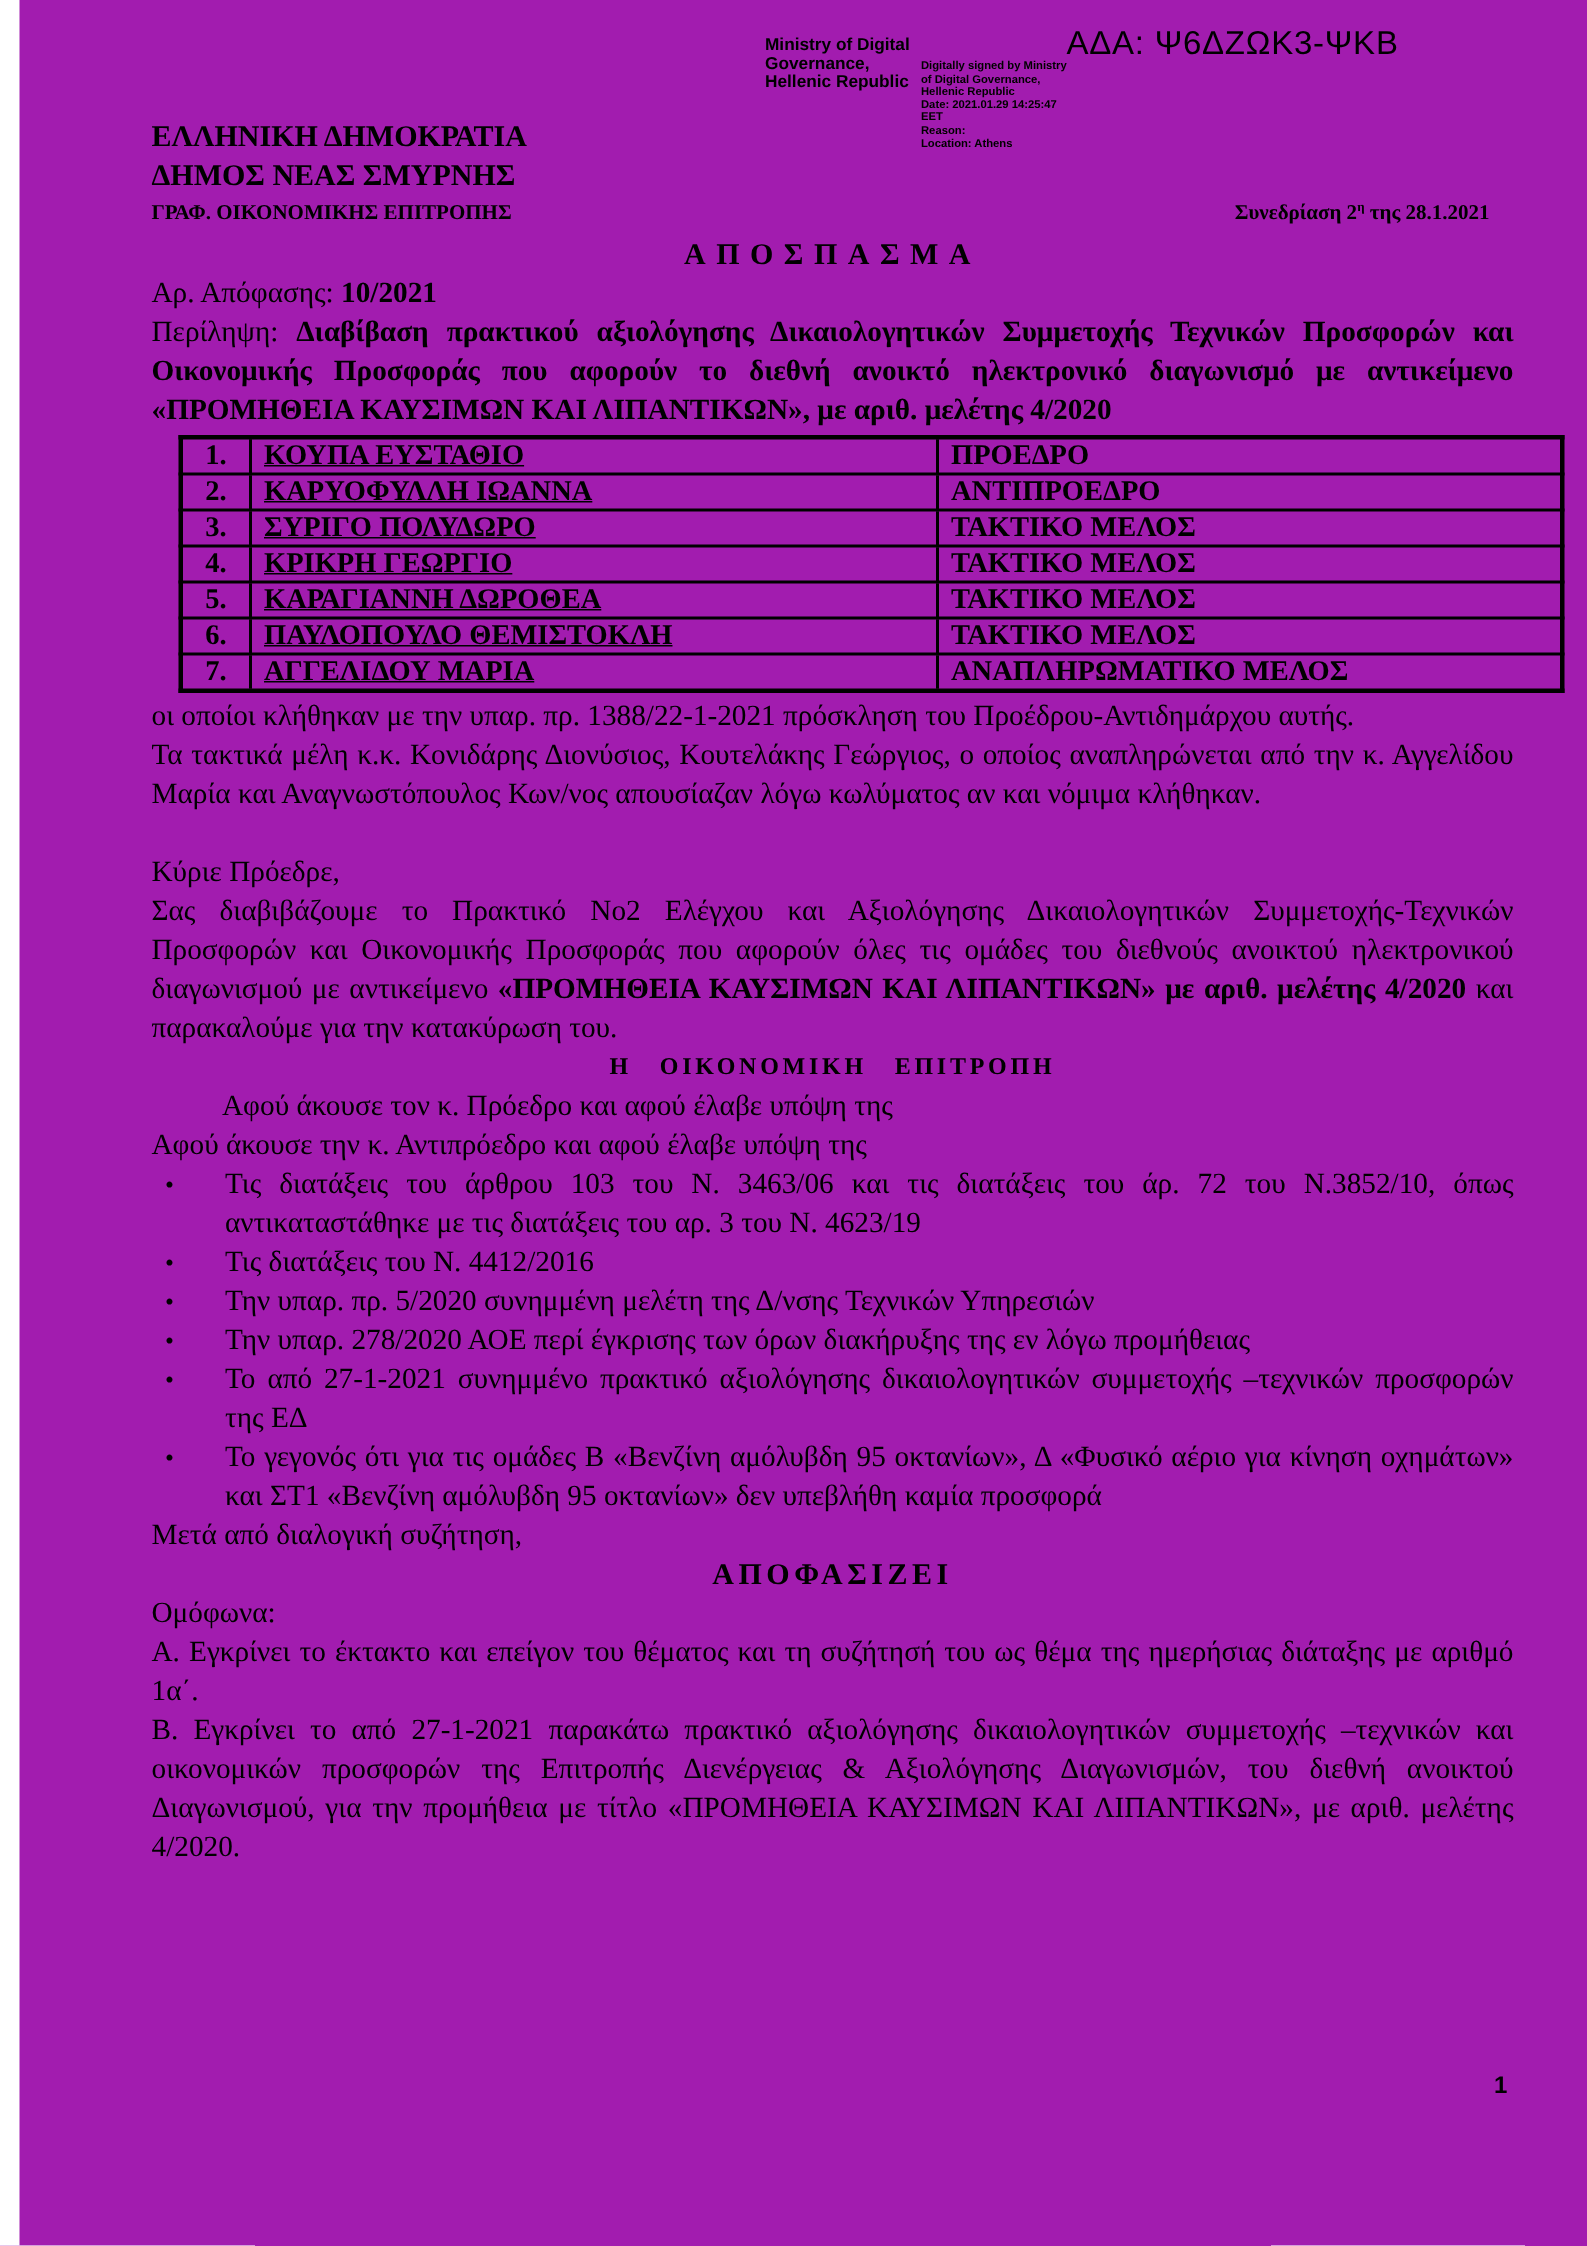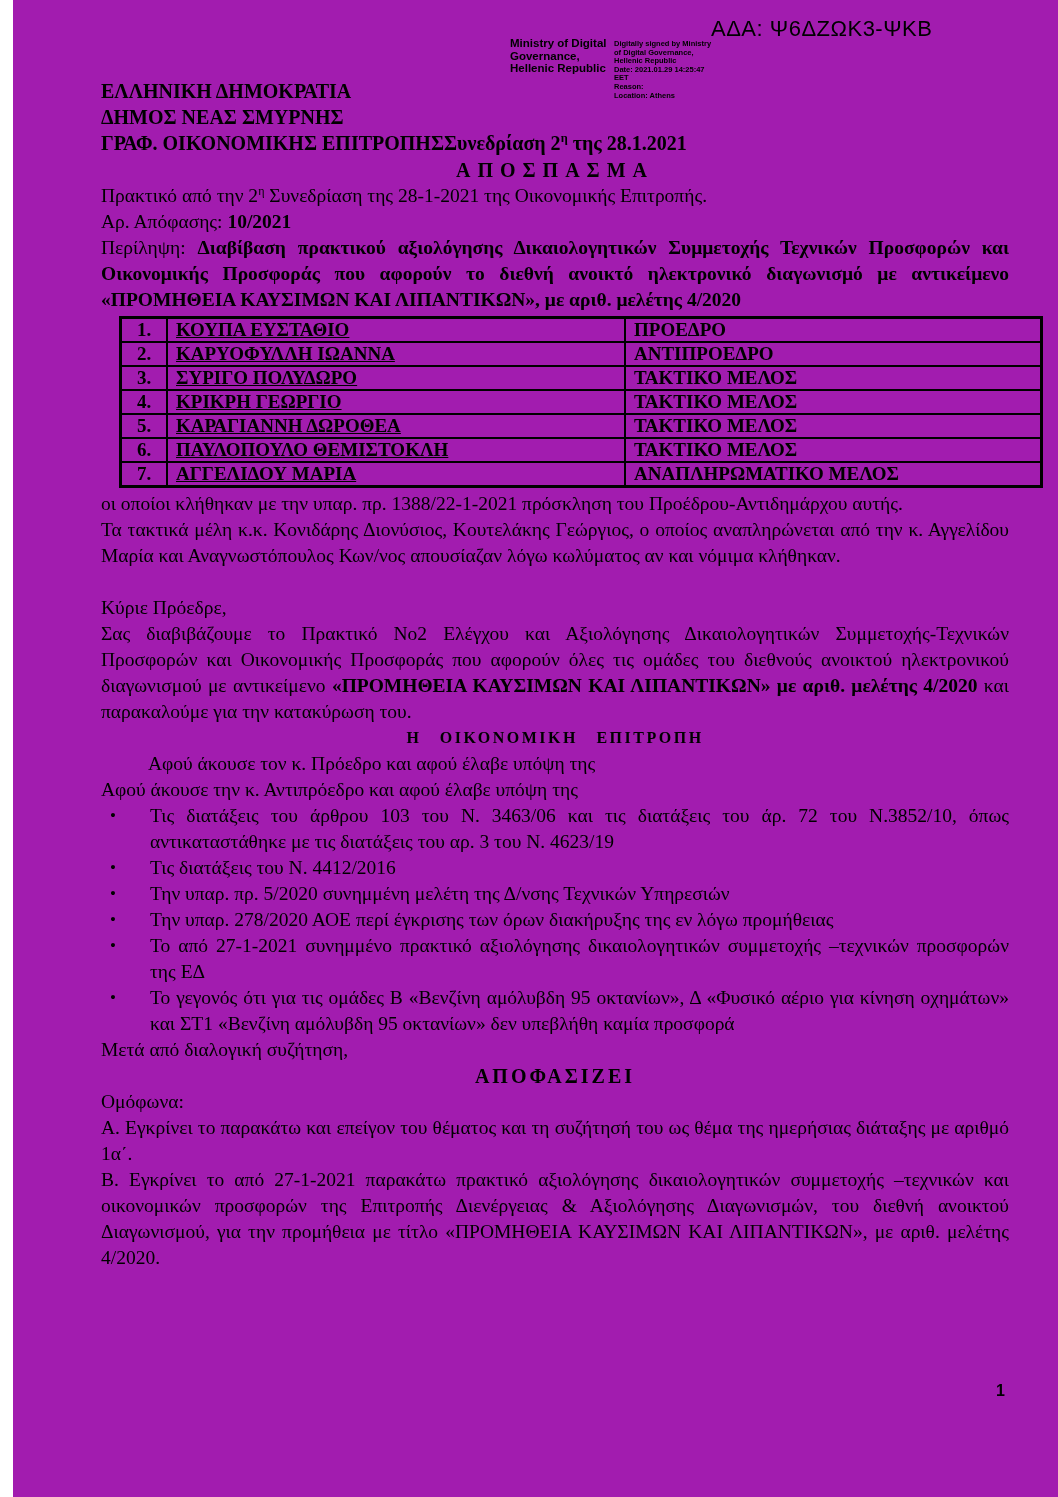--- a/index.html
+++ b/index.html
@@ -10,41 +10,41 @@
   }
   .page{position:relative;width:1058px;height:1497px;background:#a21caf;overflow:hidden;margin-left:13px;}
 
   
   .ada{
     position:absolute;top:16px;left:698px;
     font-family:"Liberation Sans","DejaVu Sans",sans-serif;
     font-size:22px;letter-spacing:0.5px;white-space:nowrap;
   }
   .stamp-signer{
-    position:absolute;top:37px;left:497px;width:104px;
+    position:absolute;top:24px;left:497px;width:104px;
     font-family:"Liberation Sans","DejaVu Sans",sans-serif;
     font-size:11.5px;line-height:12.5px;font-weight:bold;white-space:pre-line;
   }
   .stamp-details{
     position:absolute;top:40px;left:601px;width:120px;
     font-family:"Liberation Sans","DejaVu Sans",sans-serif;
     font-size:7.5px;line-height:8.6px;font-weight:bold;white-space:pre-line;
   }
 
   
   .content{
     position:absolute;left:88px;top:78px;width:908px;
     font-size:19.5px;line-height:26px;
   }
   .content p{margin:0;}
   .bold{font-weight:bold;text-align:center;}
   .just{text-align:justify;}
   .center{text-align:center;}
   .hdr{font-weight:bold;font-size:20px;}
-  .hdr-row{display:flex;font-weight:bold;font-size:20px;}
+  .hdr-row{display:flex;justify-content:space-between;font-weight:bold;font-size:14px;}
   .hdr-row .session{margin-right:16px;white-space:nowrap;}
   .apospasma{font-size:20px;letter-spacing:7px;margin-top:1px;}
   .committee-heading{font-size:16px;letter-spacing:2.5px;word-spacing:12px;}
   .decides-heading{font-size:20px;letter-spacing:3px;}
   sup{font-size:62%;line-height:0;}
 
   
   table.members{
     border-collapse:collapse;margin:3px 0 3px 18px;
     width:880px;table-layout:fixed;
@@ -94,21 +94,20 @@
     <div class="hdr">ΕΛΛΗΝΙΚΗ ΔΗΜΟΚΡΑΤΙΑ</div>
     <div class="hdr">ΔΗΜΟΣ ΝΕΑΣ ΣΜΥΡΝΗΣ</div>
 
     <div class="hdr-row">
       <span>ΓΡΑΦ. ΟΙΚΟΝΟΜΙΚΗΣ ΕΠΙΤΡΟΠΗΣ</span>
       <span class="session"><span>Συνεδρίαση 2</span><sup>η</sup><span> της 28.1.2021</span></span>
     </div>
 
     <div class="center bold apospasma">ΑΠΟΣΠΑΣΜΑ</div>
 
-    <p><span>Πρακτικό από την 2</span><sup>η</sup><span>  Συνεδρίαση της 28-1-2021 της Οικονομικής Επιτροπής.</span></p>
 
     <p><span>Αρ. Απόφασης: </span><span class="bold">10/2021</span></p>
 
     <p class="just"><span>Περίληψη: </span><span class="bold">Διαβίβαση πρακτικού αξιολόγησης Δικαιολογητικών Συμμετοχής Τεχνικών Προσφορών και Οικονομικής Προσφοράς που αφορούν το διεθνή ανοικτό ηλεκτρονικό διαγωνισμό με αντικείμενο «ΠΡΟΜΗΘΕΙΑ ΚΑΥΣΙΜΩΝ ΚΑΙ ΛΙΠΑΝΤΙΚΩΝ», με αριθ. μελέτης 4/2020</span></p>
 
 
     <table class="members">
       <tbody>
         <tr>
           <td class="num">1.</td>
@@ -185,20 +184,20 @@
           <span class="bullet">•</span>
           <span class="li-text">Το γεγονός ότι για τις ομάδες Β «Βενζίνη αμόλυβδη 95 οκτανίων», Δ «Φυσικό αέριο για κίνηση οχημάτων» και ΣΤ1 «Βενζίνη αμόλυβδη 95 οκτανίων» δεν υπεβλήθη καμία προσφορά</span>
         </li>
     </ul>
 
     <p>Μετά από διαλογική συζήτηση,</p>
 
     <div class="center bold decides-heading">ΑΠΟΦΑΣΙΖΕΙ</div>
 
     <p>Ομόφωνα:</p>
-    <p class="just">Α. Εγκρίνει το παρακάτω και επείγον του θέματος και τη συζήτησή του ως θέμα της ημερήσιας διάταξης με αριθμό 1α΄.</p>
+    <p class="just">Α. Εγκρίνει το έκτακτο και επείγον του θέματος και τη συζήτησή του ως θέμα της ημερήσιας διάταξης με αριθμό 1α΄.</p>
     <p class="just">Β. Εγκρίνει το από 27-1-2021 παρακάτω πρακτικό αξιολόγησης δικαιολογητικών συμμετοχής –τεχνικών και οικονομικών προσφορών της Επιτροπής Διενέργειας &amp; Αξιολόγησης Διαγωνισμών,  του διεθνή ανοικτού Διαγωνισμού, για την προμήθεια με τίτλο «ΠΡΟΜΗΘΕΙΑ ΚΑΥΣΙΜΩΝ ΚΑΙ ΛΙΠΑΝΤΙΚΩΝ», με αριθ. μελέτης 4/2020.</p>
 
   </div>
 
   <div class="page-number">1</div>
 
 </div>
 
 </body></html>

